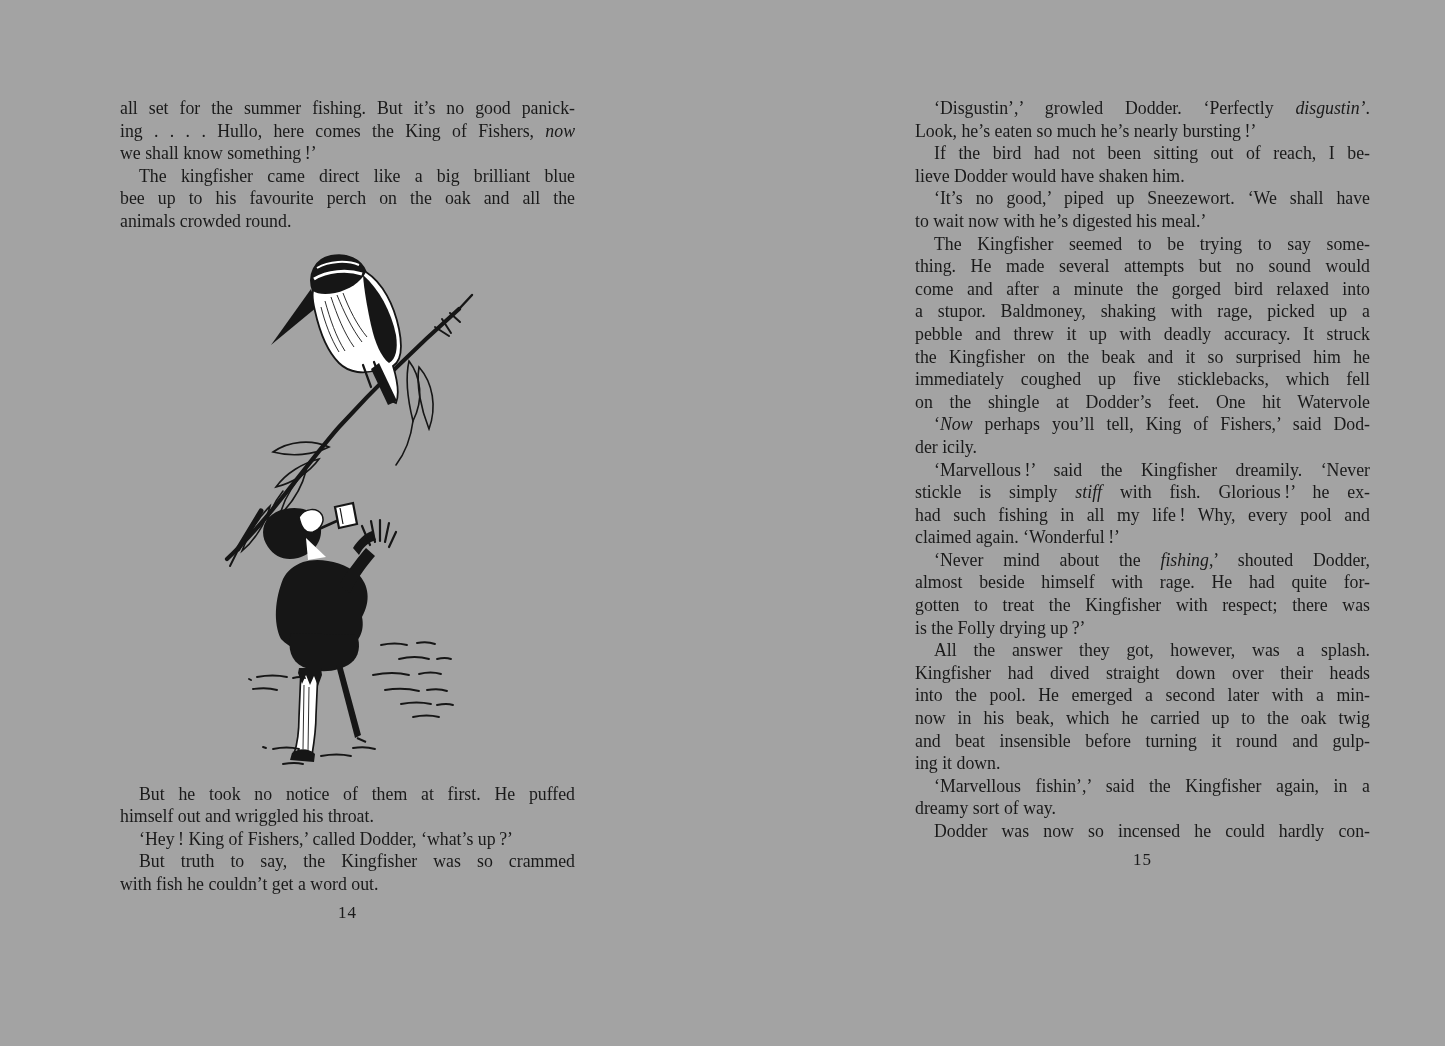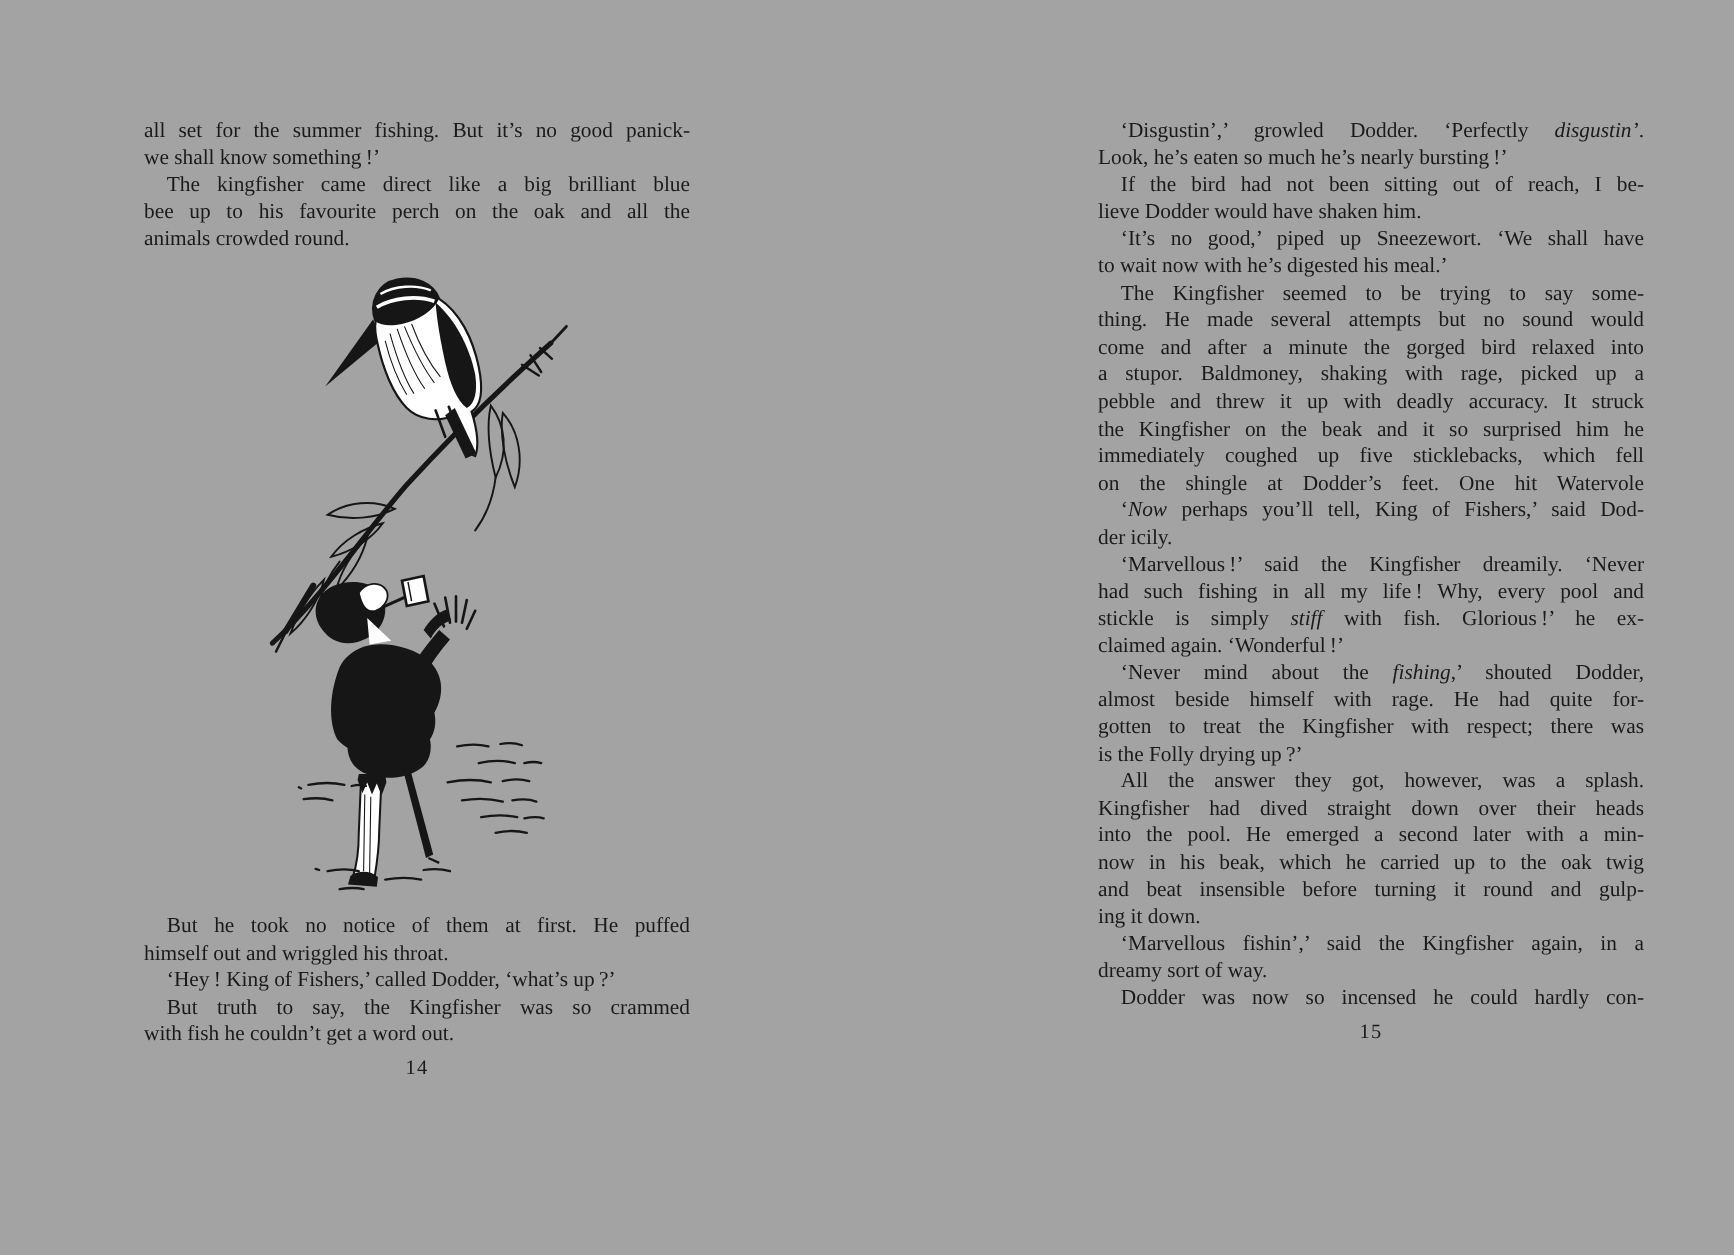--- a/index.html
+++ b/index.html
@@ -42,20 +42,21 @@
 </style>
 </head>
 <body>
 
 <div class="spread">
 
   <div class="page page-left">
     <div class="text-block">
         <div class="para">
           <div class="line j"><span>all set for the summer fishing. But it’s no good panick-</span></div>
+          <div class="line j"><span>ing . . . . Hullo, here comes the King of Fishers, </span><i>now</i></div>
           <div class="line"><span>we shall know something !’</span></div>
         </div>
         <div class="para">
           <div class="line j indent"><span>The kingfisher came direct like a big brilliant blue</span></div>
           <div class="line j"><span>bee up to his favourite perch on the oak and all the</span></div>
           <div class="line"><span>animals crowded round.</span></div>
         </div>
       </div>
 
     <div class="illustration">
@@ -184,22 +185,22 @@
           <div class="line j"><span>the Kingfisher on the beak and it so surprised him he</span></div>
           <div class="line j"><span>immediately coughed up five sticklebacks, which fell</span></div>
           <div class="line j"><span>on the shingle at Dodder’s feet. One hit Watervole</span></div>
         </div>
         <div class="para">
           <div class="line j indent"><span>‘</span><i>Now</i><span> perhaps you’ll tell, King of Fishers,’ said Dod-</span></div>
           <div class="line"><span>der icily.</span></div>
         </div>
         <div class="para">
           <div class="line j indent"><span>‘Marvellous !’ said the Kingfisher dreamily. ‘Never</span></div>
+          <div class="line j"><span>stickle is simply </span><i>stiff</i><span> with fish. Glorious !’ he ex-</span></div>
           <div class="line j"><span>had such fishing in all my life ! Why, every pool and</span></div>
-          <div class="line j"><span>stickle is simply </span><i>stiff</i><span> with fish. Glorious !’ he ex-</span></div>
           <div class="line"><span>claimed again. ‘Wonderful !’</span></div>
         </div>
         <div class="para">
           <div class="line j indent"><span>‘Never mind about the </span><i>fishing</i><span>,’ shouted Dodder,</span></div>
           <div class="line j"><span>almost beside himself with rage. He had quite for-</span></div>
           <div class="line j"><span>gotten to treat the Kingfisher with respect; there was</span></div>
           <div class="line"><span>is the Folly drying up ?’</span></div>
         </div>
         <div class="para">
           <div class="line j indent"><span>All the answer they got, however, was a splash.</span></div>

